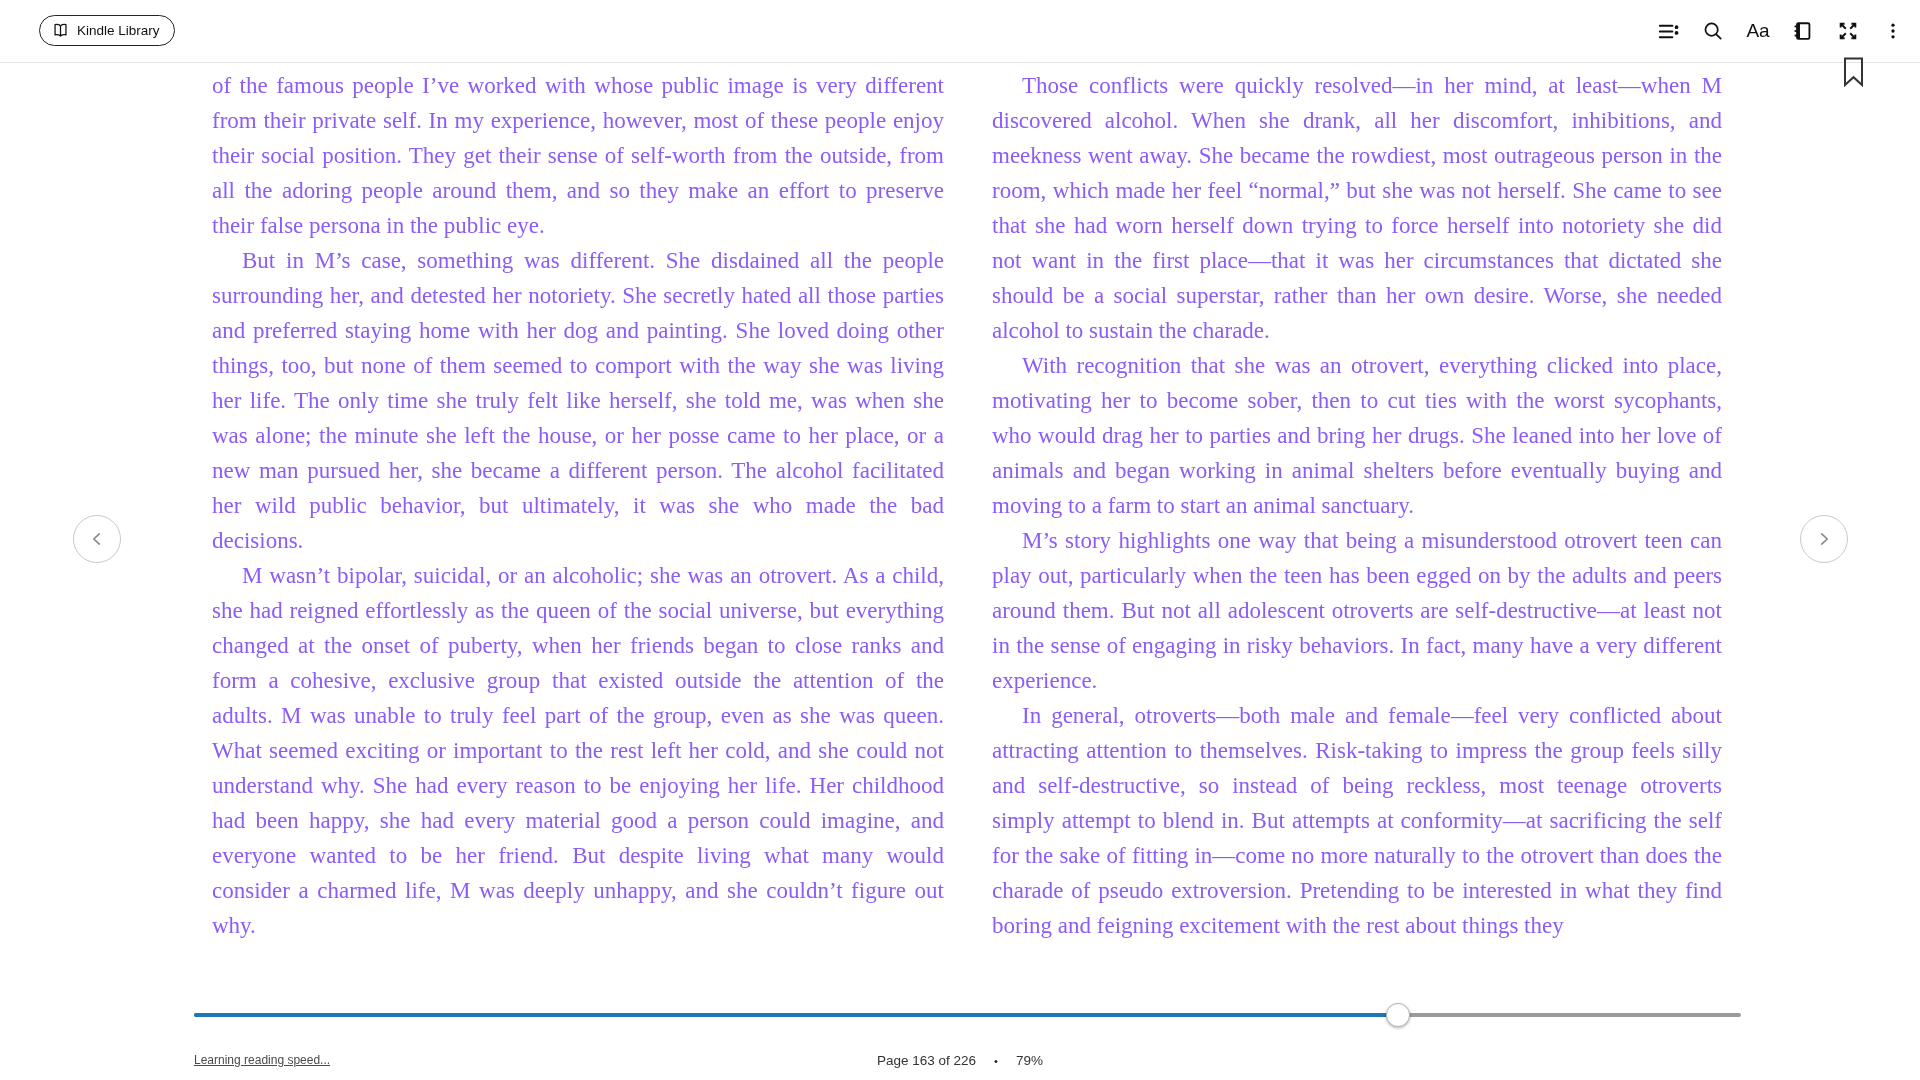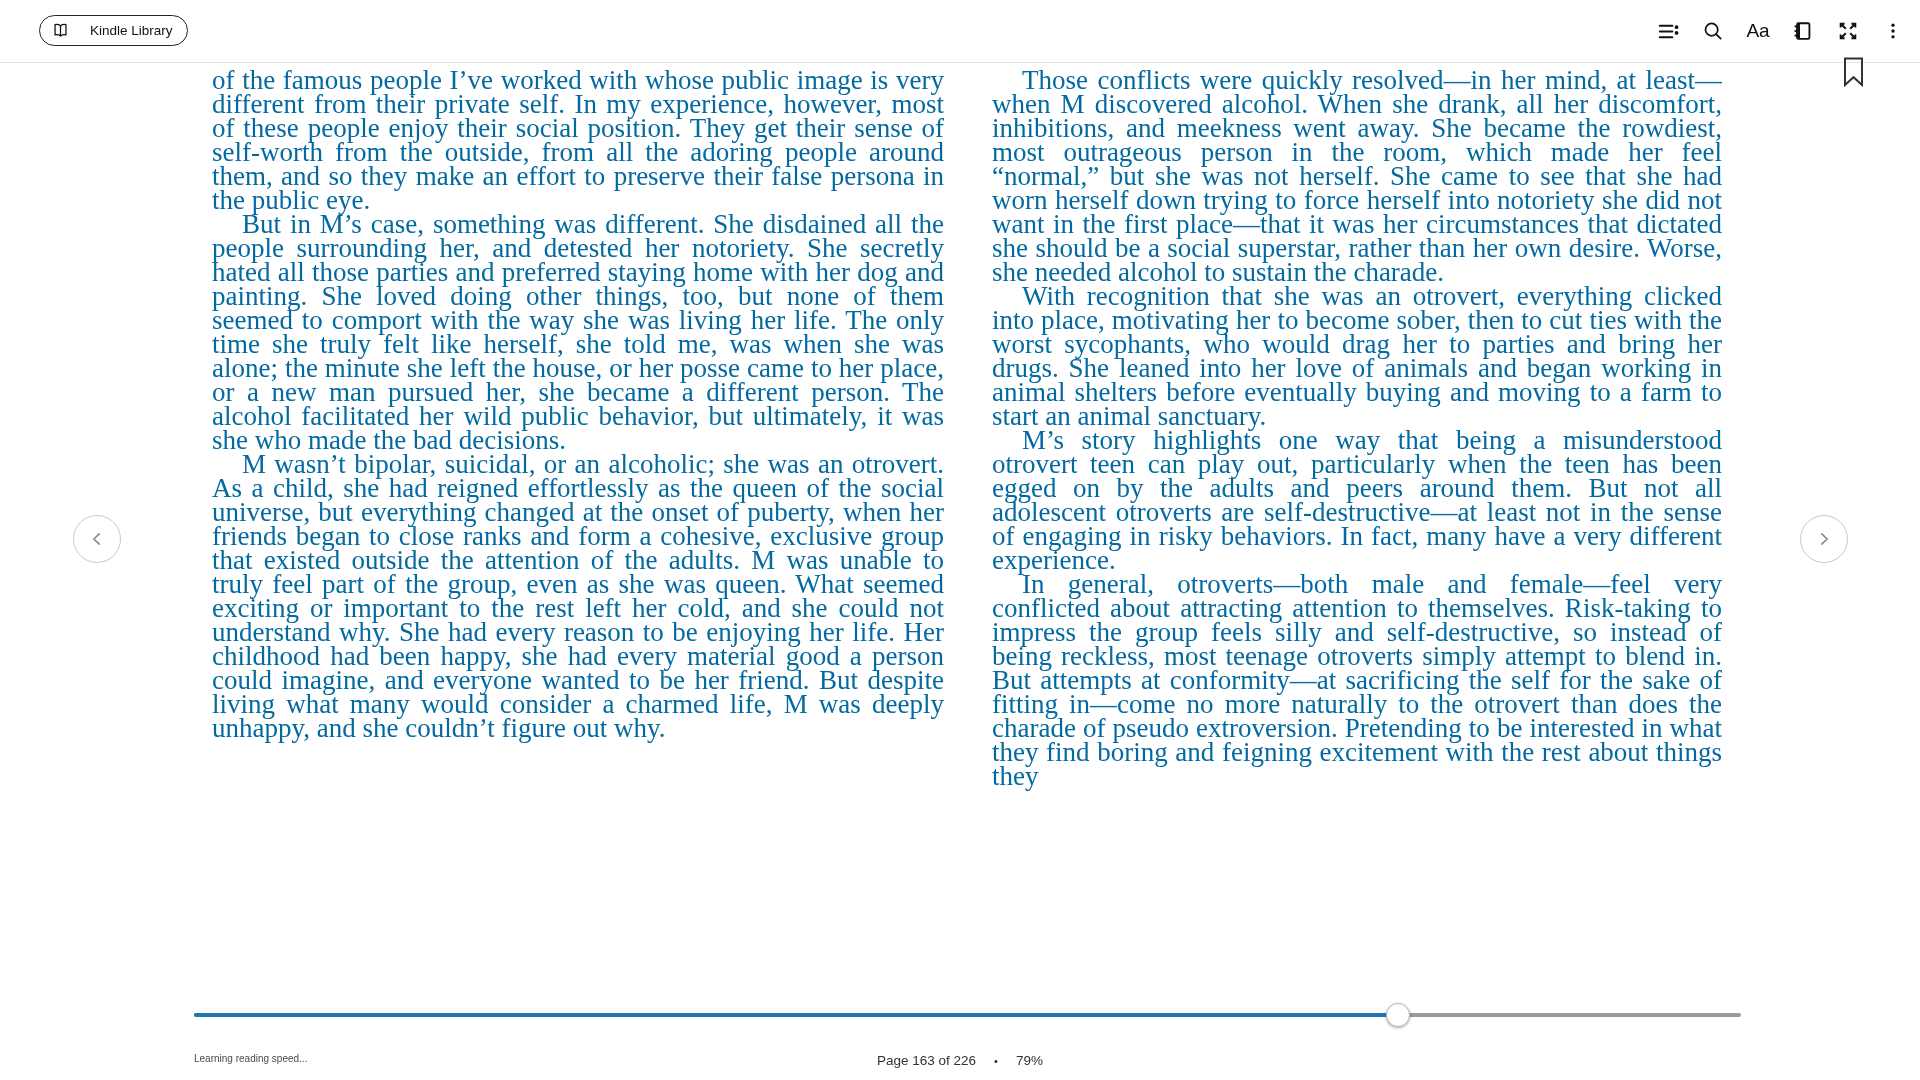--- a/index.html
+++ b/index.html
@@ -9,21 +9,21 @@
     -webkit-font-smoothing:antialiased;
   }
   
   .header{
     position:absolute;left:0;top:0;width:1920px;height:62px;
     background:#fff;border-bottom:1px solid #e4e4e4;z-index:5;
   }
   .library-pill{
     position:absolute;left:39px;top:15px;height:31px;box-sizing:border-box;
     border:1.5px solid #232323;border-radius:17px;background:#fff;
-    display:flex;align-items:center;gap:21px;padding:0 14px 0 12px;cursor:pointer;
+    display:flex;align-items:center;gap:8px;padding:0 14px 0 12px;cursor:pointer;
   }
   .library-pill .lbl{font-size:13.5px;color:#111;white-space:nowrap;}
   .book-title{
     position:absolute;left:300px;right:300px;top:0;height:62px;
     display:flex;align-items:center;justify-content:center;
     font-size:15.5px;color:#161616;letter-spacing:.2px;white-space:nowrap;
   }
   .toolbar{
     position:absolute;right:15px;top:0;height:62px;
     display:flex;align-items:center;gap:21px;
@@ -33,21 +33,21 @@
     background:none;border:none;padding:0;cursor:pointer;color:#111;
   }
   .aa-label{font-size:19px;color:#111;font-family:"Liberation Sans",sans-serif;}
   .bookmark{
     position:absolute;left:1843px;top:57px;background:none;border:none;padding:0;cursor:pointer;z-index:6;
   }
   
   .column{
     position:absolute;top:63px;height:942px;overflow:hidden;
     font-family:"Liberation Serif","DejaVu Serif",serif;
-    font-size:27px;line-height:24px;color:#0369a1;
+    font-size:23px;line-height:35px;color:#8b5cf6;
     text-align:justify;padding-top:5px;box-sizing:border-box;
   }
   .col-left{left:212px;width:732px;}
   .col-right{left:992px;width:730px;}
   .column p{margin:0;}
   .column p.indent{text-indent:30px;}
   
   .nav-btn{
     position:absolute;top:515px;width:48px;height:48px;border-radius:50%;
     border:1px solid #c9c9ce;background:#fff;display:flex;align-items:center;
@@ -60,21 +60,21 @@
     position:absolute;left:194px;top:1013px;width:1547px;height:4px;
     background:#9b9b9b;border-radius:2px;cursor:pointer;
   }
   .progress-fill{height:100%;width:0;background:#1f76b5;border-radius:2px;}
   .progress-handle{
     position:absolute;top:-10px;left:0;width:24px;height:24px;border-radius:50%;
     background:#fff;border:1px solid #b5b5b5;box-sizing:border-box;
     box-shadow:0 1px 3px rgba(0,0,0,.3);cursor:grab;
   }
   .status-left{
-    position:absolute;left:194px;top:1053px;font-size:10px;color:#4a4a4a;
+    position:absolute;left:194px;top:1053px;font-size:12px;color:#4a4a4a;text-decoration:underline;
   }
   .page-status{
     position:absolute;left:0;right:0;top:1053px;display:flex;
     justify-content:center;align-items:center;gap:18px;
     font-size:13.5px;color:#333;
   }
   .page-status .dot{font-size:11px;color:#222;}
   svg{display:block;}
 </style>
 </head>

